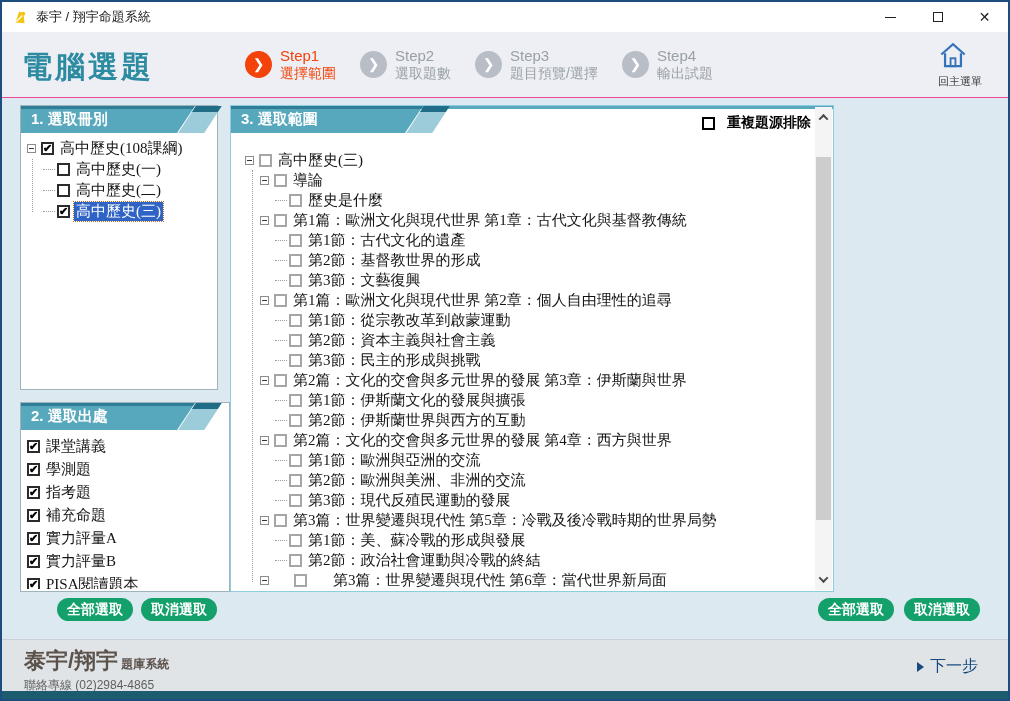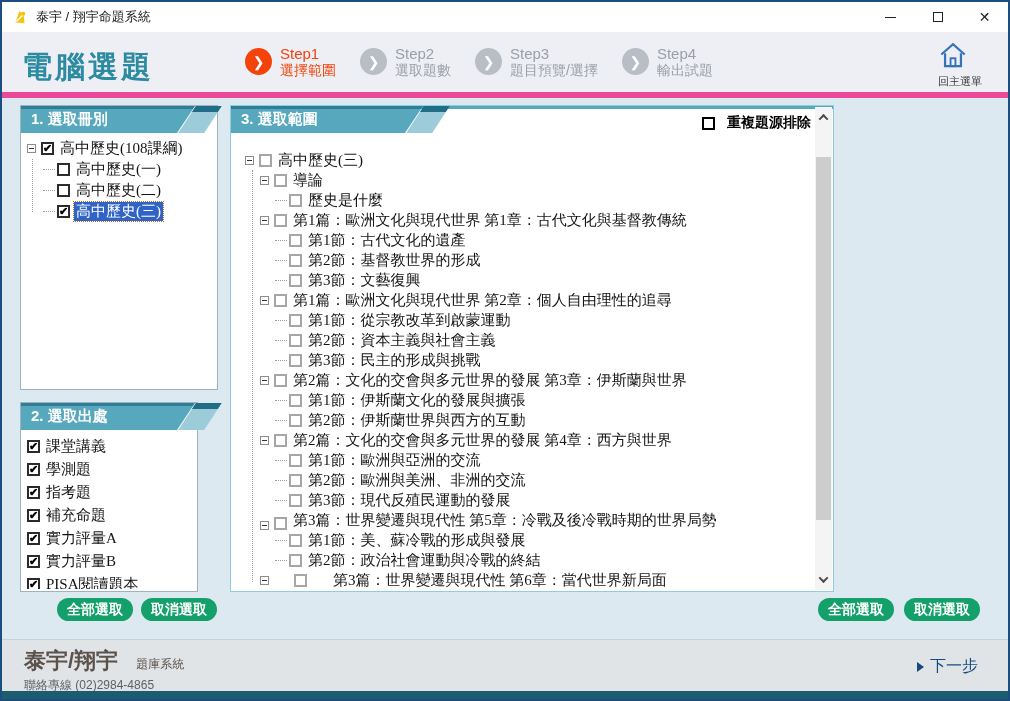--- a/index.html
+++ b/index.html
@@ -14,21 +14,21 @@
   .app-icon{margin-left:9px;width:18px;height:18px;flex:none;}
   .titlebar-text{margin-left:7px;font-size:13px;color:#1a1a1a;}
   .win-controls{margin-left:auto;display:flex;height:100%;}
   .win-btn{width:47px;height:100%;display:flex;align-items:center;justify-content:center;cursor:default;}
   .glyph-min{width:11px;height:0;border-top:1px solid #222;}
   .glyph-max{width:10px;height:10px;border:1px solid #222;}
   .glyph-close{font-size:14px;color:#222;line-height:1;}
 
   
   .headerband{position:absolute;top:30px;left:0;right:0;height:66px;background:#edeff4;
-    border-bottom:6px solid #ec4899;}
+    border-bottom:1px solid #ec4899;}
   .page-title{position:absolute;left:20px;top:15px;font-size:30px;font-weight:bold;
     color:#2c8ba0;letter-spacing:3px;}
   .steps{position:absolute;left:243px;top:0;height:100%;display:flex;align-items:center;gap:24px;}
   .step{display:flex;align-items:center;gap:8px;cursor:default;}
   .step-circle{width:27px;height:27px;border-radius:50%;background:#b9bdc6;color:#fff;
     display:flex;align-items:center;justify-content:center;font-size:14px;font-weight:bold;flex:none;}
   .step.active .step-circle{background:#f4430a;}
   .step-num{font-size:15px;color:#9aa0a8;line-height:1.15;}
   .step-label{font-size:14px;color:#9aa0a8;line-height:1.2;}
   .step.active .step-num,.step.active .step-label{color:#f4430a;}
@@ -40,21 +40,21 @@
   .tab .tab-main{position:absolute;inset:0;
     background:linear-gradient(#2e7e97 0 3px,#57a8bd 3px);
     clip-path:polygon(0 0,calc(100% - 22px) 0,calc(100% - 40px) 100%,0 100%);}
   .tab .tab-accent{position:absolute;top:0;right:4px;width:26px;height:100%;
     background:linear-gradient(#1f6d86 0 6px,#9ccbd9 6px);transform:skewX(-33deg);}
   .tab .tab-text{position:absolute;left:10px;top:4px;white-space:nowrap;}
 
   
   .panel{position:absolute;background:#fff;border:1px solid #9fb3bc;}
   .panel-volume{left:18px;top:103px;width:198px;height:285px;}
-  .panel-source{left:18px;top:400px;width:178px;height:190px;}
+  .panel-source{left:18px;top:400px;width:210px;height:190px;}
   .panel-scope{left:228px;top:103px;width:604px;height:487px;border-color:#8ecde0;}
   .panel-scope::before{content:"";position:absolute;top:0;left:0;right:0;height:3px;background:#57a8bd;}
 
   
   .tree{position:absolute;overflow:hidden;white-space:nowrap;}
   .tree-vol{left:2px;top:32px;right:2px;bottom:2px;}
   .tree-scope{left:12px;top:44px;right:20px;bottom:2px;}
   .trow{display:flex;align-items:center;font-family:"Liberation Serif","DejaVu Serif",serif;
     font-size:15px;color:#141414;}
   .tree-vol .trow{height:21px;}
@@ -96,21 +96,21 @@
   .actions-left{position:absolute;top:596px;left:18px;width:197px;display:flex;
     justify-content:flex-end;gap:8px;}
   .actions-right{position:absolute;top:596px;left:240px;width:738px;display:flex;
     justify-content:flex-end;gap:10px;}
 
   
   .footer{position:absolute;left:0;right:0;bottom:8px;height:52px;background:#e0e4e7;
     border-top:1px solid #cbd0d5;}
   .brand-wrap{position:absolute;left:22px;top:6px;color:#5c524c;}
   .brand{font-size:22px;font-weight:bold;}
-  .brand-suffix{font-size:12px;font-weight:normal;margin-left:18px;}
+  .brand-suffix{font-size:12px;font-weight:bold;margin-left:3px;}
   .contact{font-size:12px;color:#5f5f5f;margin-top:1px;}
   .next-btn{position:absolute;right:30px;top:16px;display:flex;align-items:center;gap:6px;
     color:#17497e;cursor:default;}
   .next-tri{width:0;height:0;border-left:7px solid #17497e;border-top:5px solid transparent;
     border-bottom:5px solid transparent;}
   .next-label{font-size:16px;}
   .bottom-strip{position:absolute;left:0;right:0;bottom:0;height:8px;background:#1d5c6e;}
 </style>
 </head>
 <body>
@@ -348,21 +348,21 @@
         <div class="trow" style="padding-left: 32px;">
           <span class="stub"></span>
           <span class="cb gray"></span>
           <span class="tlabel">第2節：歐洲與美洲、非洲的交流</span>
         </div>
         <div class="trow" style="padding-left: 32px;">
           <span class="stub"></span>
           <span class="cb gray"></span>
           <span class="tlabel">第3節：現代反殖民運動的發展</span>
         </div>
-        <div class="trow" style="padding-left: 17px; align-items: flex-end;">
+        <div class="trow" style="padding-left: 17px;">
           <span class="expander"></span>
           <span class="cb gray"></span>
           <span class="tlabel">第3篇：世界變遷與現代性 第5章：冷戰及後冷戰時期的世界局勢</span>
         </div>
         <div class="trow" style="padding-left: 32px;">
           <span class="stub"></span>
           <span class="cb gray"></span>
           <span class="tlabel">第1節：美、蘇冷戰的形成與發展</span>
         </div>
         <div class="trow" style="padding-left: 32px;">

